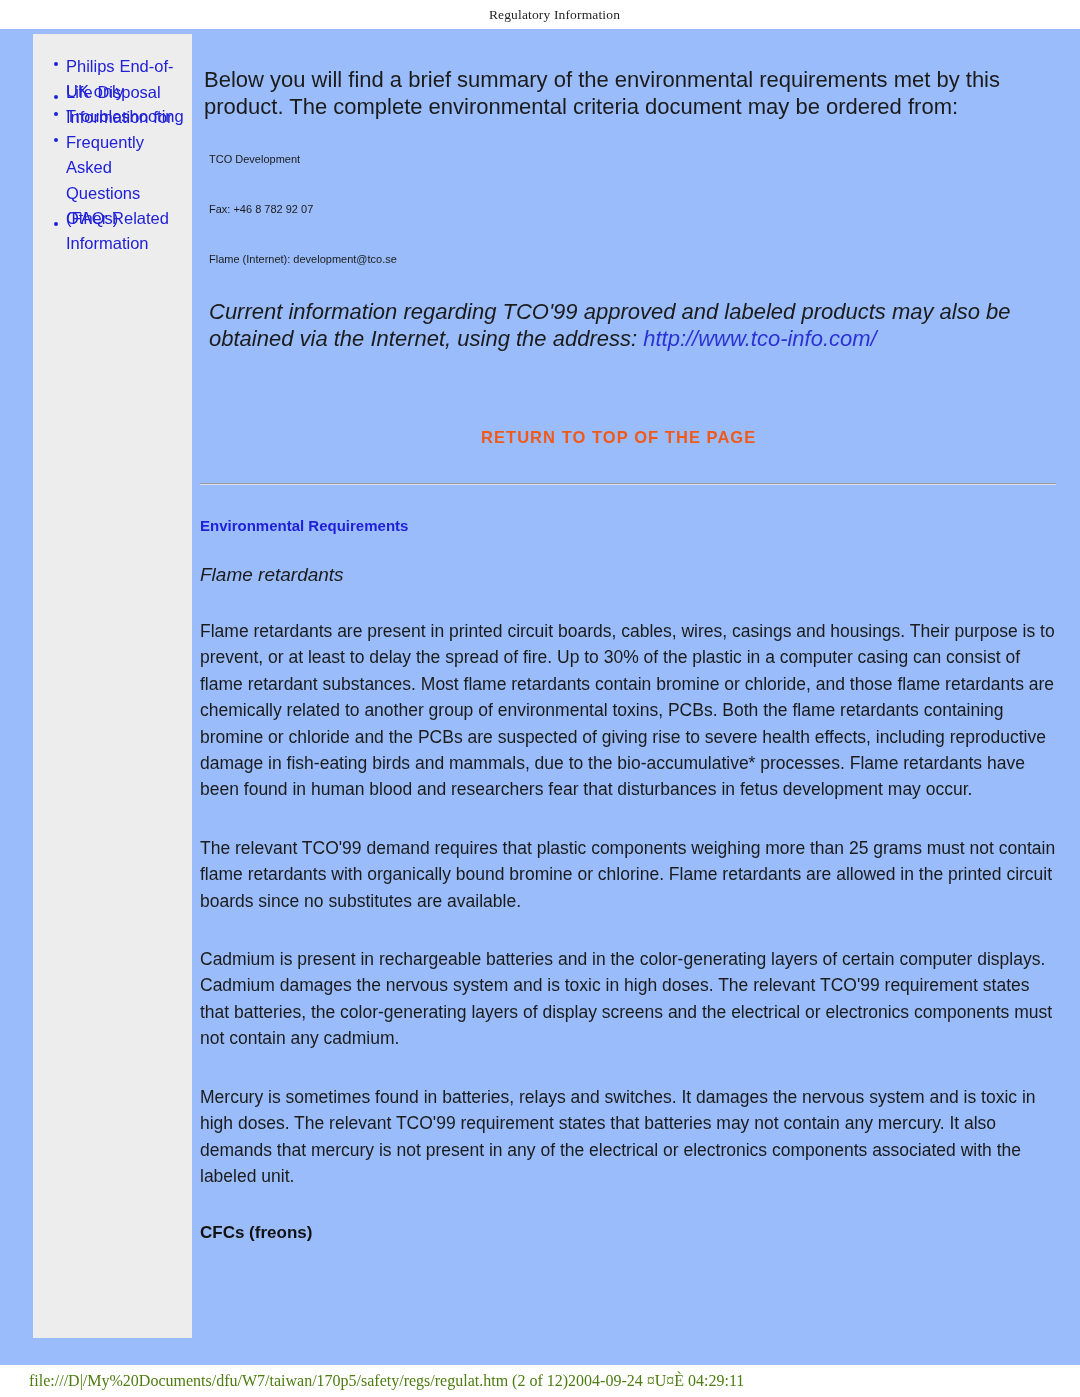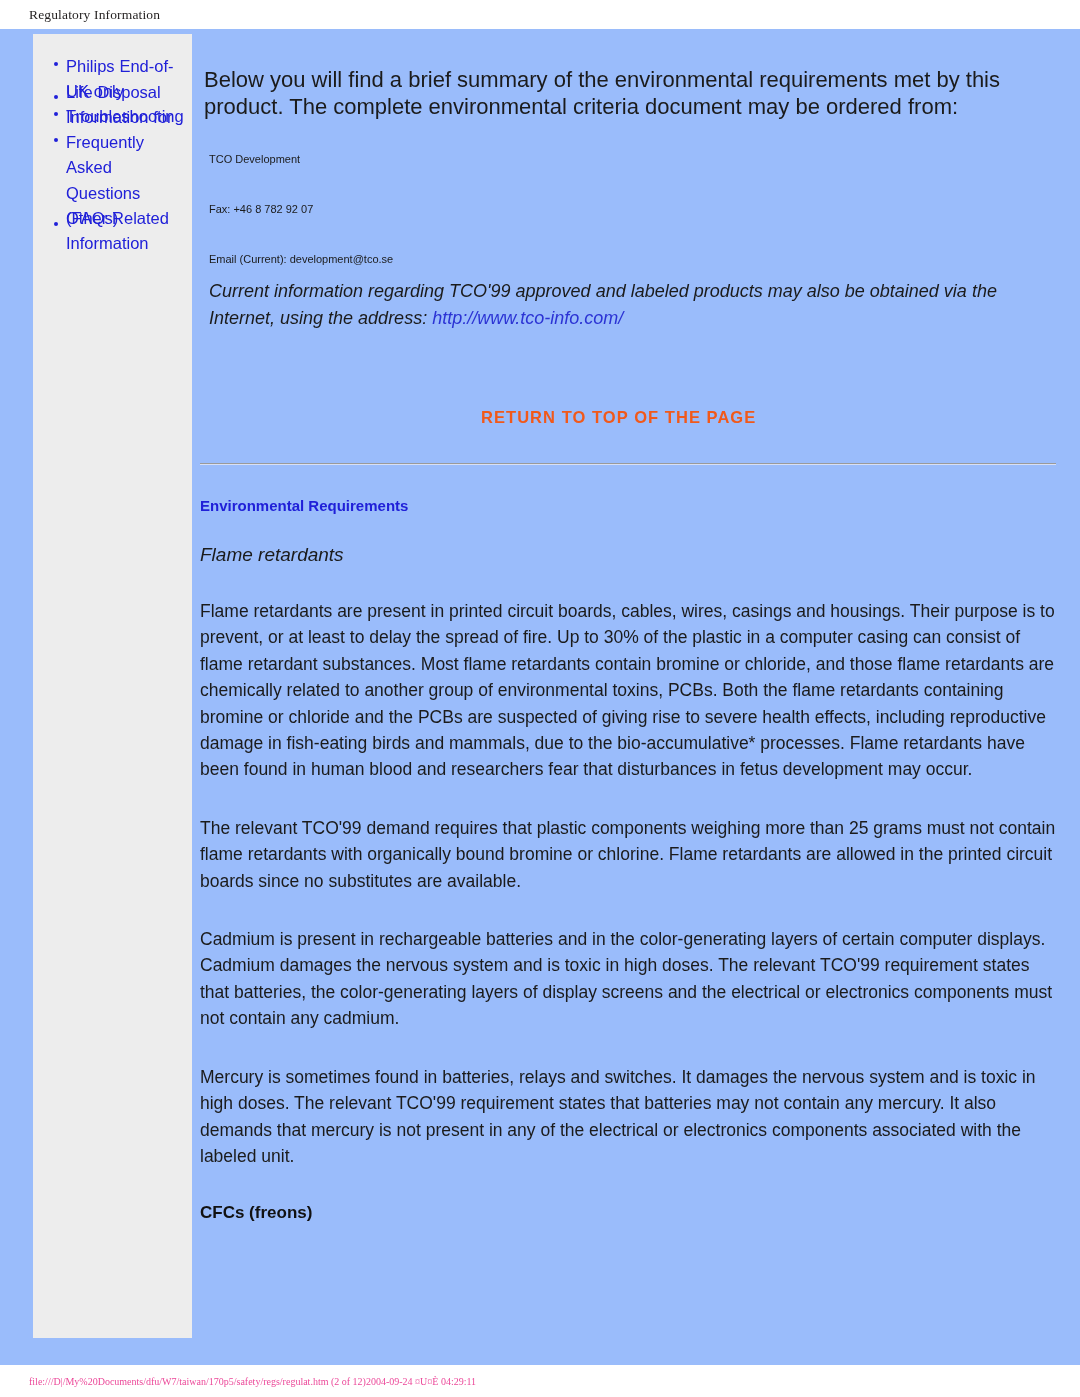--- a/index.html
+++ b/index.html
@@ -17,20 +17,21 @@
   }
 
   
   .print-header {
     height: 29px;
     background: #ffffff;
     display: flex;
     align-items: center;
     padding-left: 29px;
     box-sizing: border-box;
+    justify-content: center;
   }
   .print-header-title {
     font-family: "Liberation Serif", serif;
     font-size: 13.5px;
     color: #221f1f;
     letter-spacing: 0.15px;
   }
 
   
   .page {
@@ -113,24 +114,24 @@
   }
   .addr-line {
     font-size: 11px;
     line-height: 26px;
     color: #1b1b1b;
     margin: 0 0 24px 0;
   }
   .addr-line:last-child { margin-bottom: 0; }
 
   .italic-note {
-    margin-top: 6px;
+    margin-top: 26px;
     padding-left: 9px;
     font-style: italic;
-    font-size: 18px;
+    font-size: 22px;
     line-height: 27px;
     color: #1b1b1b;
   }
   .url-link {
     color: #2B33D4;
     font-style: italic;
     text-decoration: none;
   }
 
   .return-top {
@@ -188,22 +189,22 @@
     width: 1080px;
     height: 32px;
     background: #ffffff;
     display: flex;
     align-items: center;
     padding-left: 29px;
     box-sizing: border-box;
   }
   .print-footer-text {
     font-family: "Liberation Serif", serif;
-    font-size: 10px;
-    color: #ec4899;
+    font-size: 16px;
+    color: #4d7c0f;
     white-space: nowrap;
   }
 </style>
 </head>
 <body>
 
 <div class="print-header">
   <span class="print-header-title">Regulatory Information</span>
 </div>
 
@@ -234,21 +235,21 @@
     </ul>
   </div>
 
   <div class="content">
 
     <p class="para intro">Below you will find a brief summary of the environmental requirements met by this product. The complete environmental criteria document may be ordered from:</p>
 
     <div class="addr-block">
       <p class="addr-line">TCO Development</p>
       <p class="addr-line">Fax: +46 8 782 92 07</p>
-      <p class="addr-line">Email (Current): development@tco.se</p>
+      <p class="addr-line">Flame (Internet): development@tco.se</p>
     </div>
 
     <p class="italic-note"><span>Current information regarding TCO'99 approved and labeled products may also be obtained via the Internet, using the address: </span><a href="#" class="url-link">http://www.tco-info.com/</a></p>
 
     <div class="return-top">
       <a href="#" class="return-top-link">RETURN TO TOP OF THE PAGE</a>
     </div>
 
     <hr class="rule">
 

